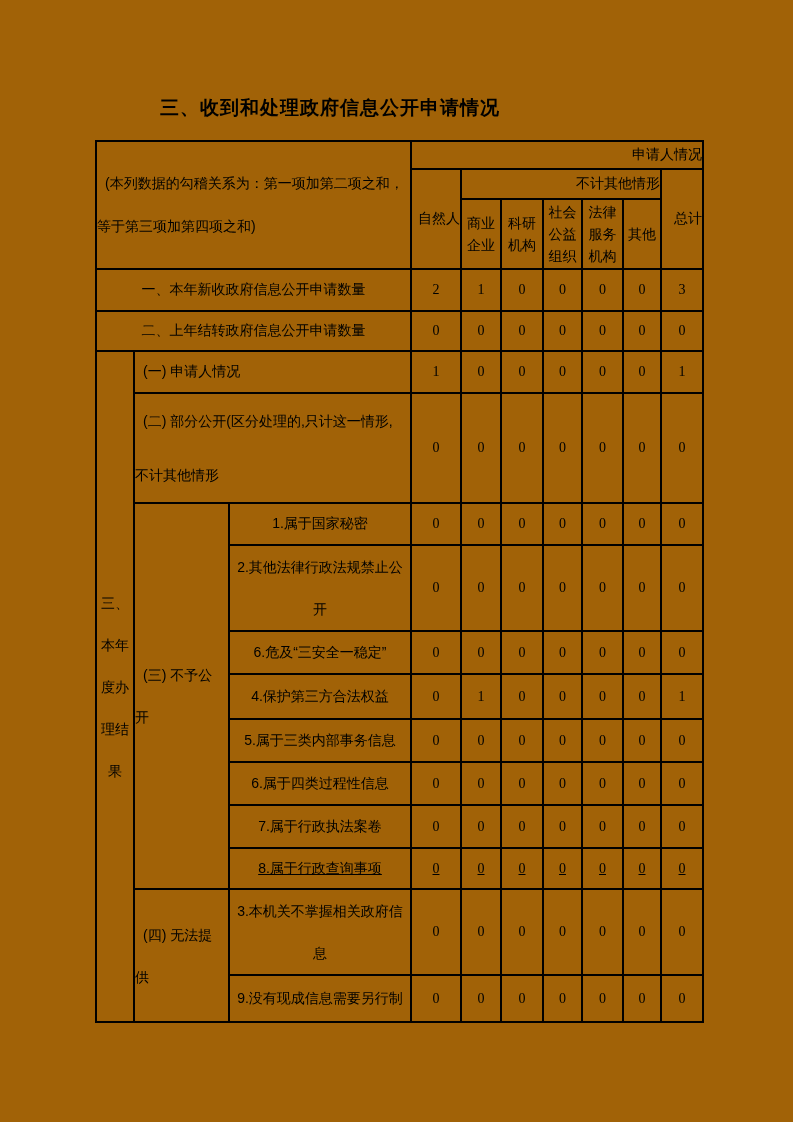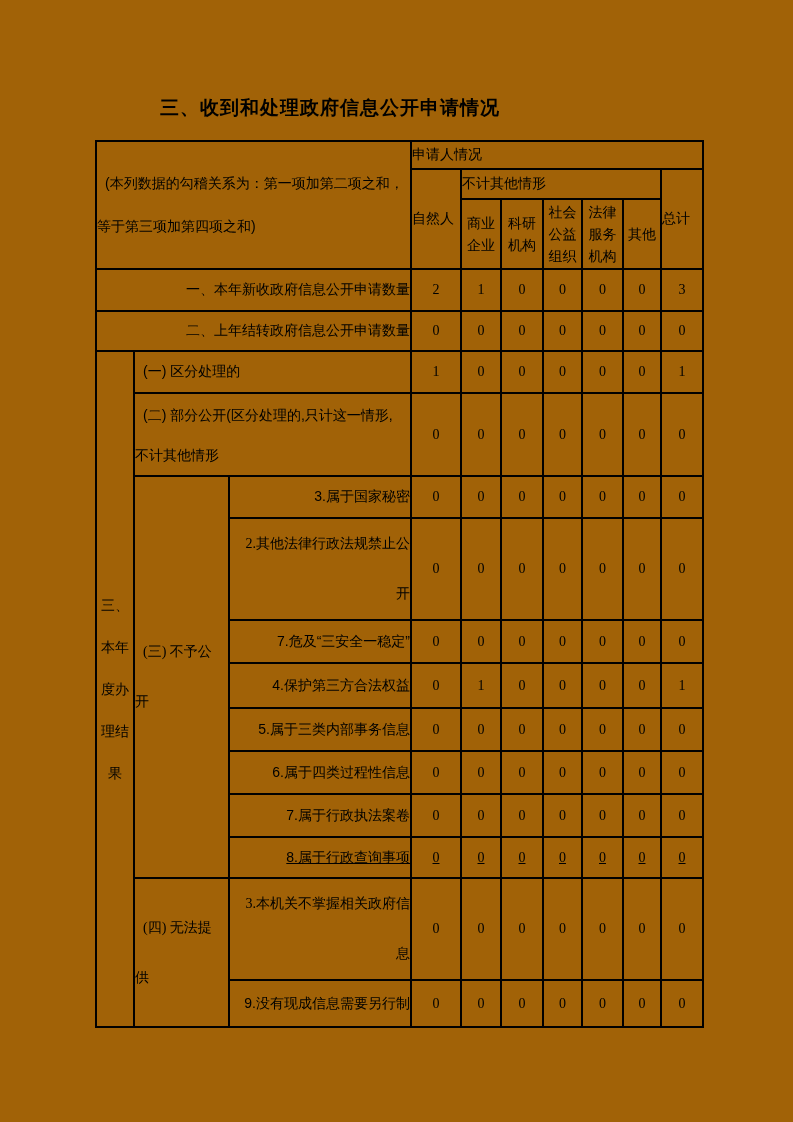--- a/index.html
+++ b/index.html
@@ -28,27 +28,27 @@
   table.report td{
     border:2px solid #000;
     font-size:14px;
     color:#000;
     vertical-align:middle;
     padding:0;
     overflow:hidden;
   }
   .pre{white-space:pre-line;}
   
-  .lbl{text-align:right;padding:0 2px 0 7px;}
+  .lbl{text-align:center;padding:0 2px 0 7px;}
   .lbl-ind{text-align:left;padding:0 2px 0 5px;text-indent:8px;}
   .note{line-height:43px;}
-  .lh40{line-height:40px;}
-  .lh42{line-height:50px;font-family:Liberation Serif, serif;}
-  
-  .hdr{text-align:left;margin-top:35px;}
+  .lh40{line-height:54px;}
+  .lh42{line-height:42px;}
+  
+  .hdr{text-align:right;margin-top:35px;}
   .hdr3{text-align:center;line-height:22px;}
   
   .vgroup{text-align:center;line-height:42px;padding:0 2px;}
   
   td.num{
     font-family:"Liberation Serif", serif;
     font-size:14px;
     text-align:center;
   }
   
@@ -131,21 +131,21 @@
           <td class="num">0</td>
           <td class="num">0</td>
         </tr>
 
     <tr class="rh42">
       <td rowspan="12" class="vgroup pre">三、
 本年
 度办
 理结
 果</td>
-      <td colspan="2" class="lbl-ind">(一) 区分处理的</td>
+      <td colspan="2" class="lbl-ind">(一) 申请人情况</td>
     <td class="num">1</td>
           <td class="num">0</td>
           <td class="num">0</td>
           <td class="num">0</td>
           <td class="num">0</td>
           <td class="num">0</td>
           <td class="num">1</td>
         </tr>
 
     <tr class="rh83">
@@ -156,42 +156,42 @@
           <td class="num">0</td>
           <td class="num">0</td>
           <td class="num">0</td>
           <td class="num">0</td>
           <td class="num">0</td>
         </tr>
 
     <tr class="rh42">
       <td rowspan="8" class="lbl-ind lh42 pre">(三) 不予公
 开</td>
-      <td class="lbl">3.属于国家秘密</td>
+      <td class="lbl">1.属于国家秘密</td>
     <td class="num">0</td>
           <td class="num">0</td>
           <td class="num">0</td>
           <td class="num">0</td>
           <td class="num">0</td>
           <td class="num">0</td>
           <td class="num">0</td>
         </tr>
     <tr class="rh85">
       <td class="lbl lh42 pre">2.其他法律行政法规禁止公
 开</td>
     <td class="num">0</td>
           <td class="num">0</td>
           <td class="num">0</td>
           <td class="num">0</td>
           <td class="num">0</td>
           <td class="num">0</td>
           <td class="num">0</td>
         </tr>
     <tr class="rh43">
-      <td class="lbl">7.危及“三安全一稳定”</td>
+      <td class="lbl">6.危及“三安全一稳定”</td>
     <td class="num">0</td>
           <td class="num">0</td>
           <td class="num">0</td>
           <td class="num">0</td>
           <td class="num">0</td>
           <td class="num">0</td>
           <td class="num">0</td>
         </tr>
     <tr class="rh45">
       <td class="lbl">4.保护第三方合法权益</td>

